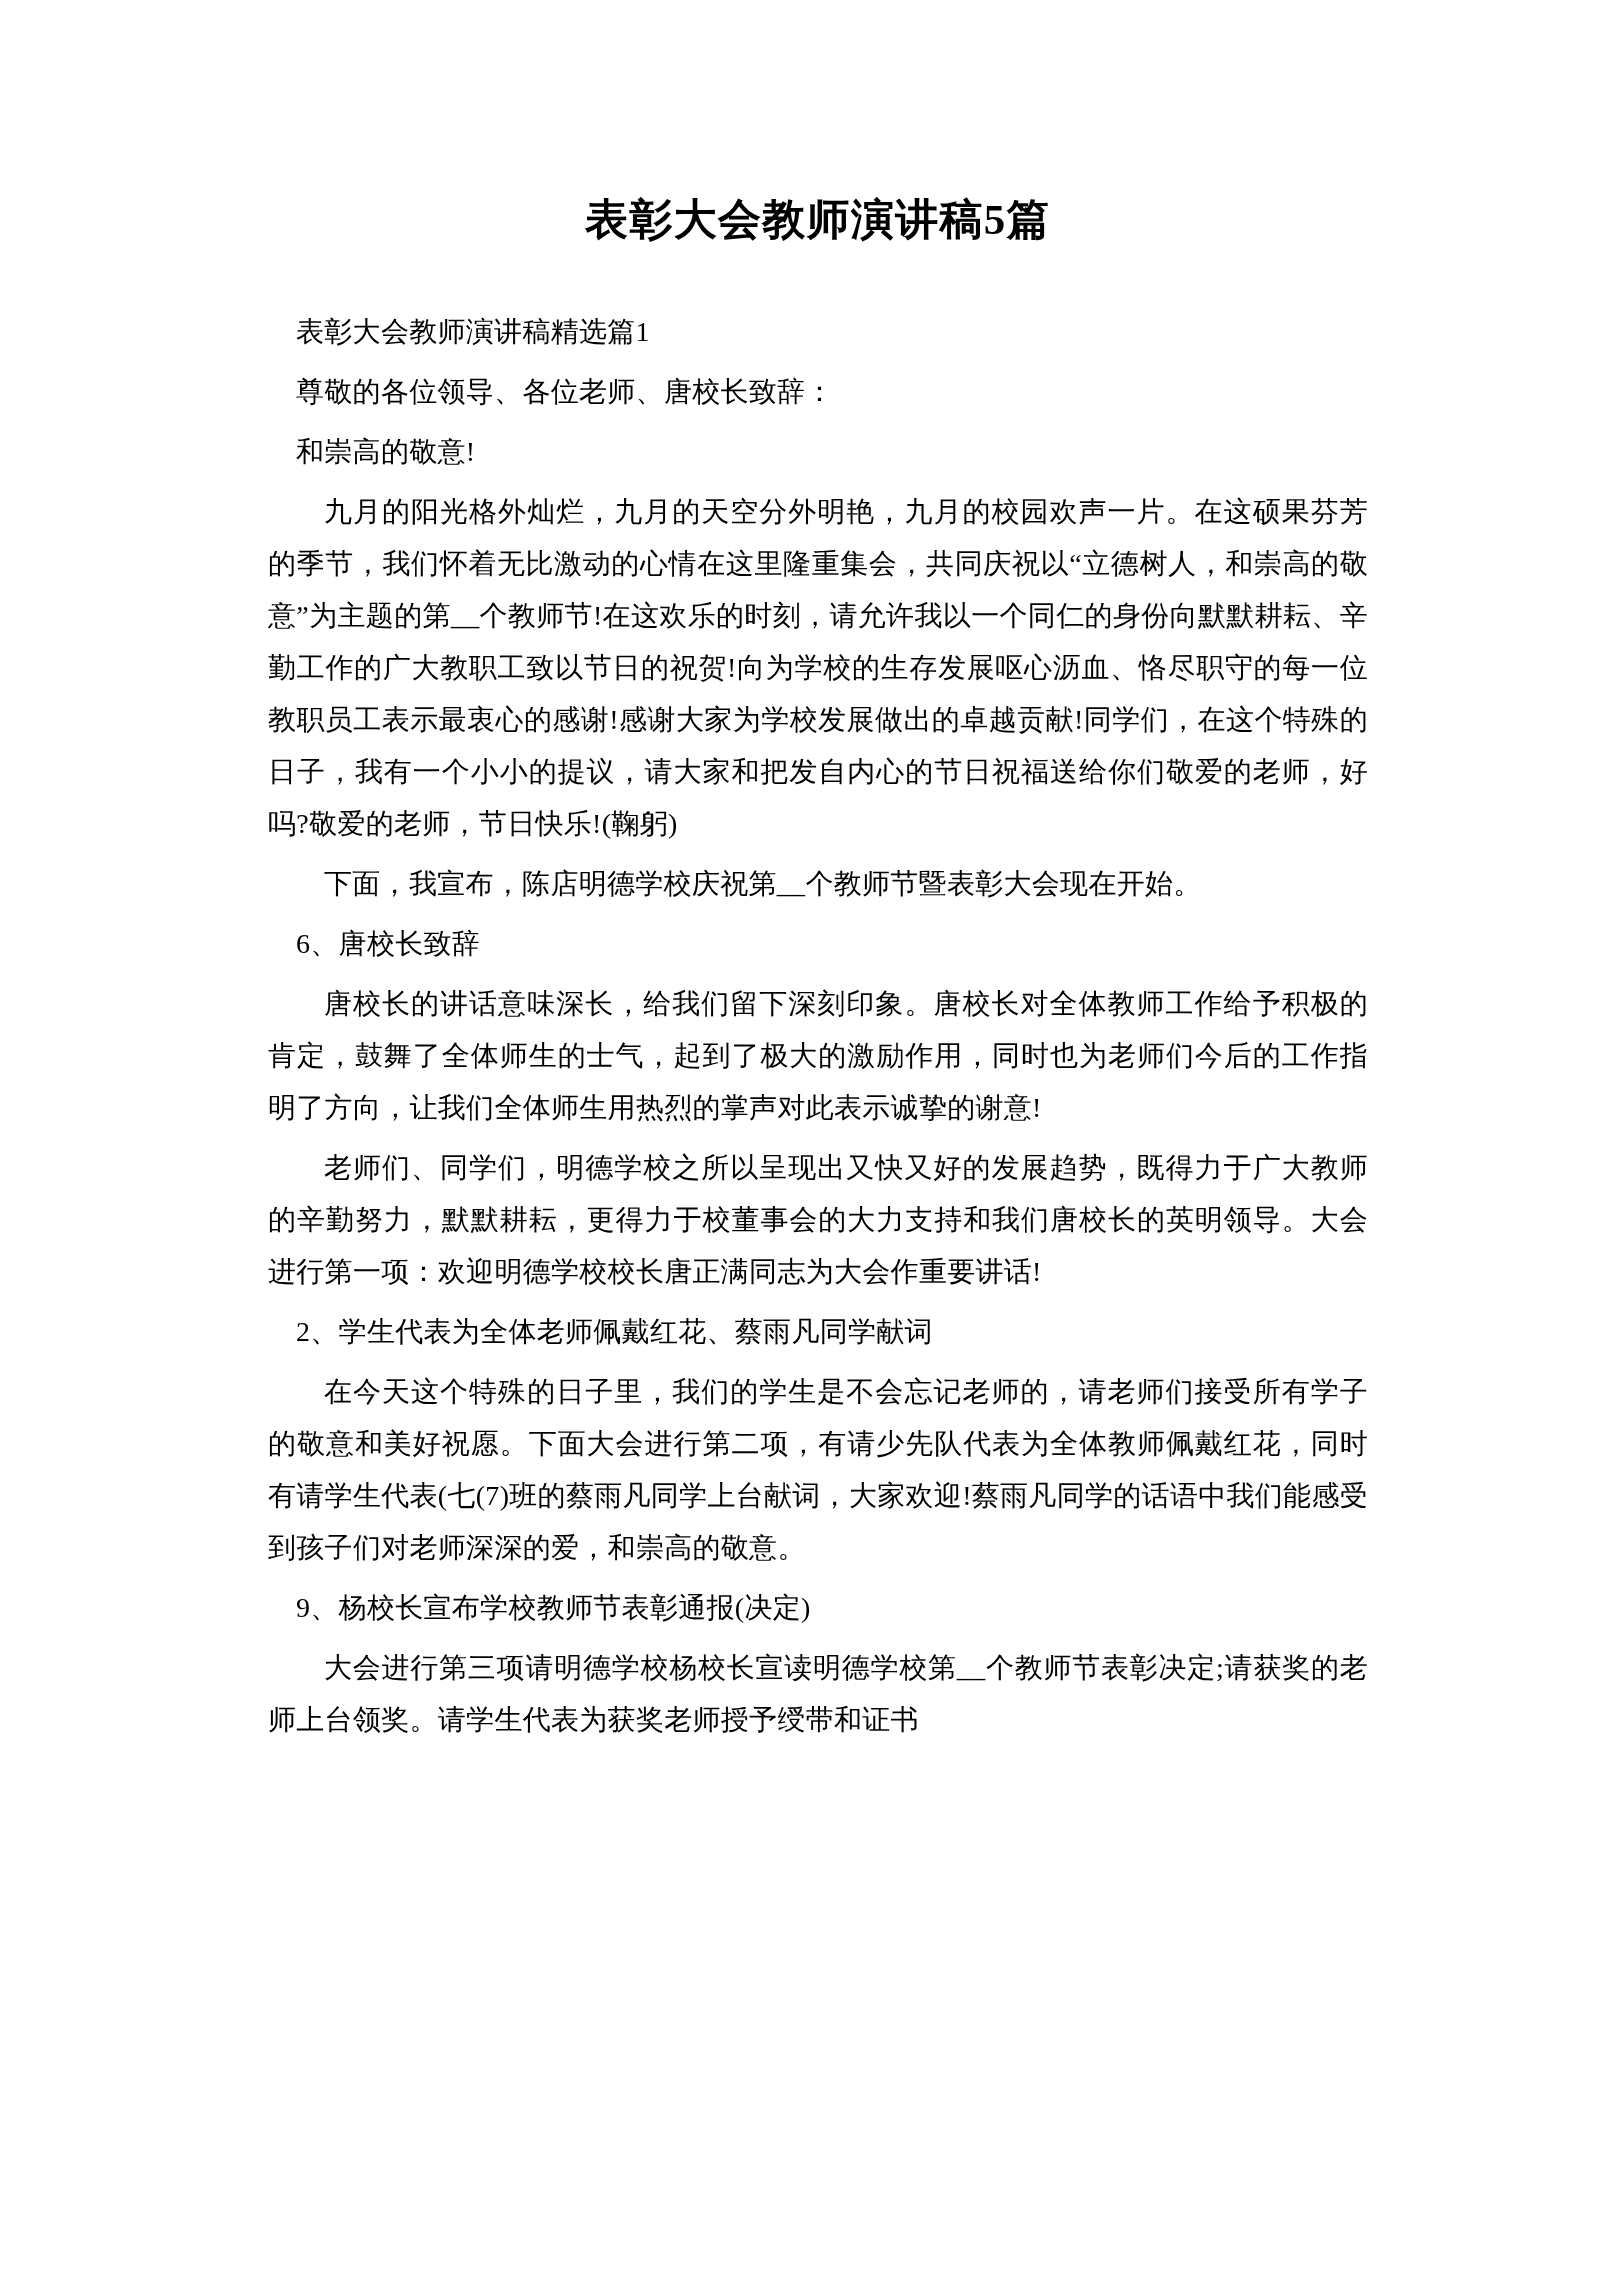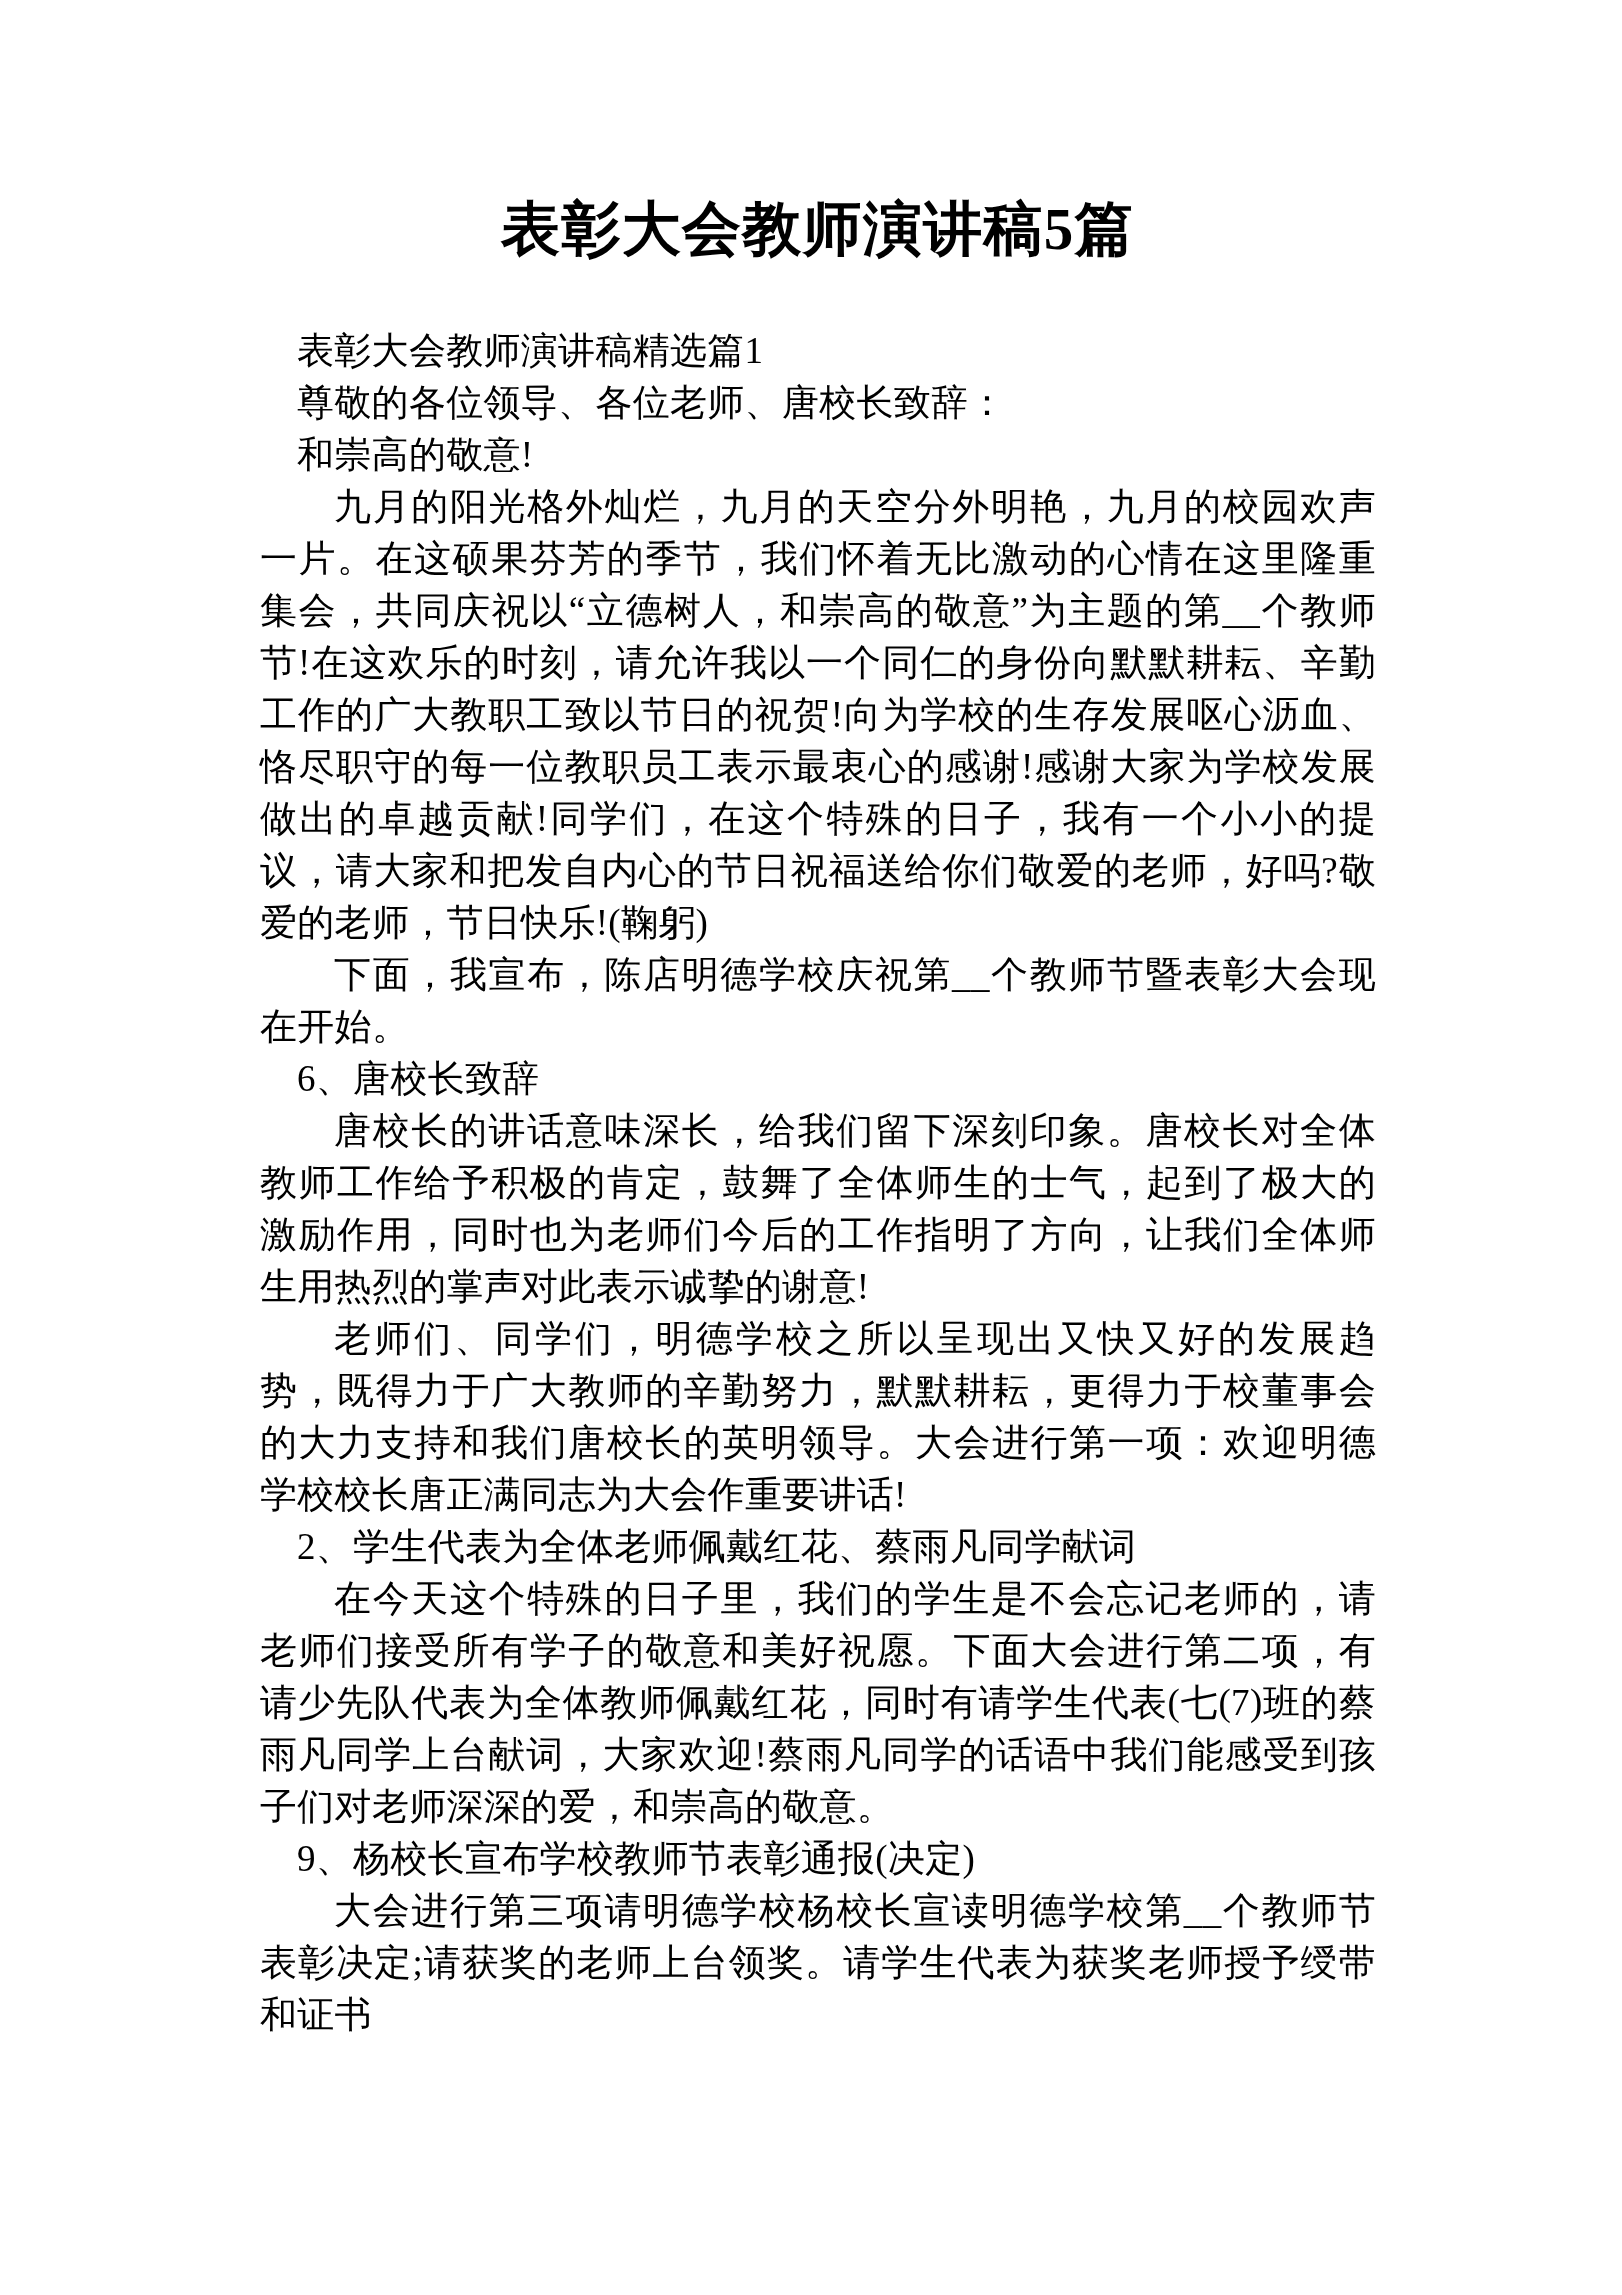--- a/index.html
+++ b/index.html
@@ -26,38 +26,38 @@
   }
 
   .content {
     position: absolute;
     left: 260px;
     top: 0;
     width: 1116px;
   }
 
   .doc-title {
-    font-size: 59px;
+    font-size: 43px;
     font-weight: bold;
     text-align: center;
     letter-spacing: 1.3px;
     line-height: 1.2;
     margin: 0;
     padding-top: 194px;
     padding-bottom: 0;
     white-space: nowrap;
   }
 
   .body-block {
     margin-top: 60px;
   }
 
   p.para {
-    margin: 0;
-    font-size: 37px;
+    margin: 8px;
+    font-size: 28px;
     line-height: 52px;
     text-align: justify;
     text-justify: inter-character;
     text-indent: 2em;
     letter-spacing: 0.3px;
   }
 
   
   p.para.lead {
     text-indent: 1em;

